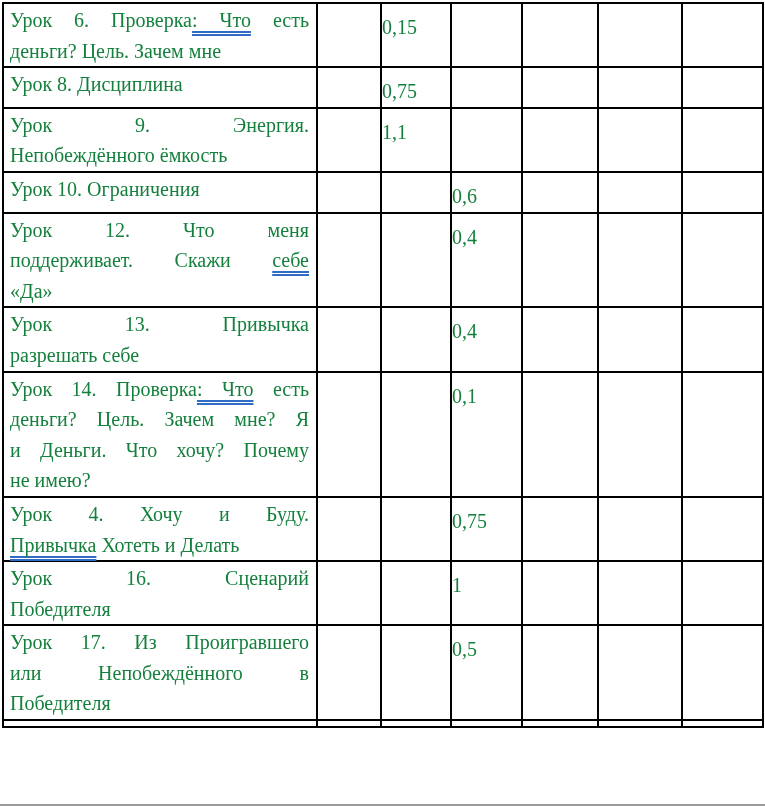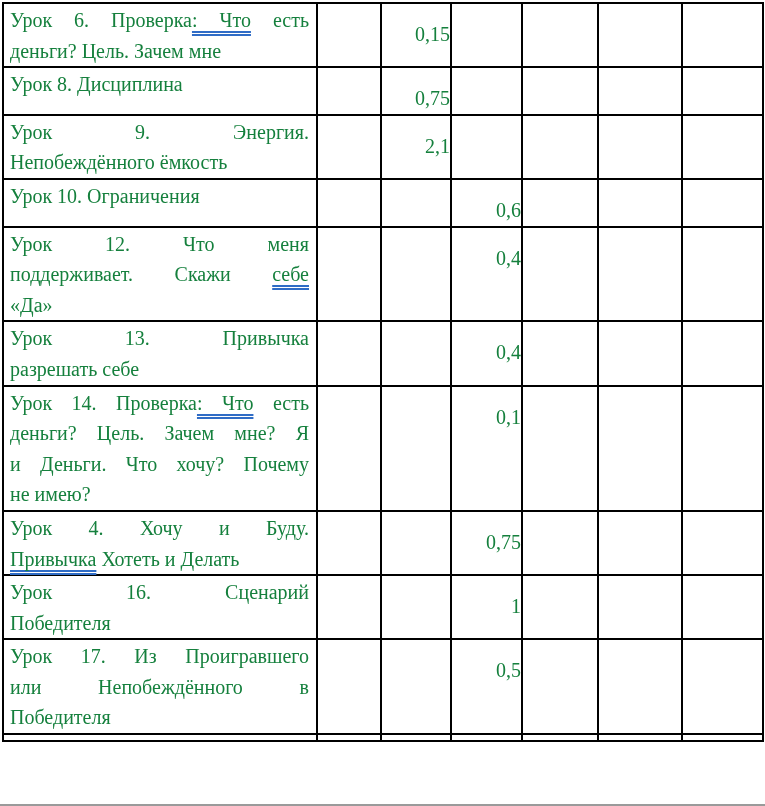--- a/index.html
+++ b/index.html
@@ -46,22 +46,22 @@
     text-decoration-style: double;
     text-decoration-color: #2f6cc6;
     text-decoration-thickness: 1.5px;
     text-underline-offset: 4px;
     text-decoration-skip-ink: none;
   }
   td.val { text-align: center; }
   .num {
     font-size: 20px;
     line-height: 30.6px;
-    text-align: right;
-    padding-top: 15px;
+    text-align: left;
+    padding-top: 8px;
   }
   tr.partial td { height: 5px; }
   .bottom-edge {
     position: absolute;
     left: 0;
     bottom: 0;
     width: 765px;
     height: 2px;
     background: #9a9a9a;
   }
@@ -108,21 +108,21 @@
           <td class="val"></td>
           <td class="val"></td>
         </tr>
         <tr>
           <td class="lesson">
             <div class="cell-line"><span class="seg">Урок 9. Энергия.</span></div>
             <div class="cell-line last"><span class="seg">Непобеждённого ёмкость</span></div>
           </td>
           <td class="val"></td>
           <td class="val">
-            <div class="num">2,1</div>
+            <div class="num">1,1</div>
           </td>
           <td class="val"></td>
           <td class="val"></td>
           <td class="val"></td>
           <td class="val"></td>
         </tr>
         <tr>
           <td class="lesson">
             <div class="cell-line last"><span class="seg">Урок 10. Ограничения</span></div>
           </td>

